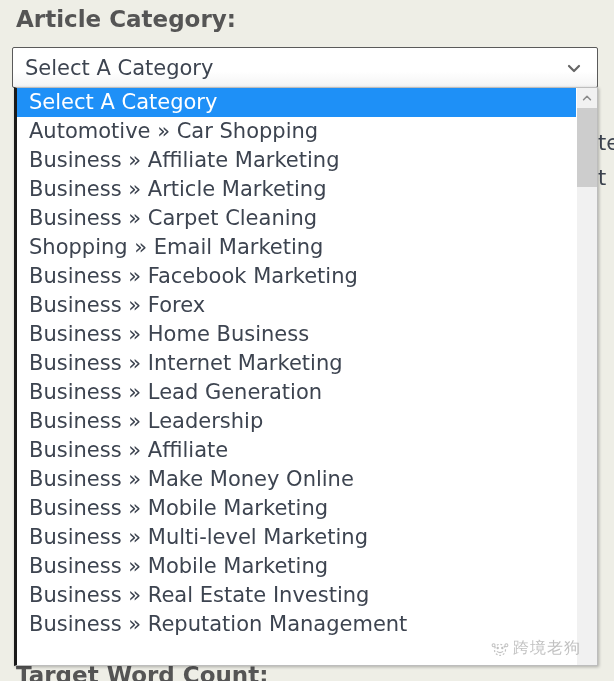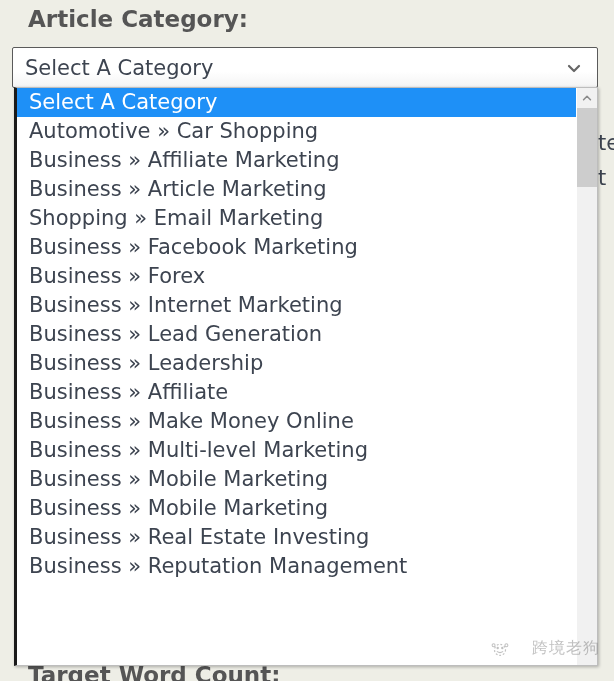--- a/index.html
+++ b/index.html
@@ -17,21 +17,21 @@
 
   
   #page-root {
     position: absolute;
     inset: 0;
     background: #eeeee6;
   }
 
   .field-label {
     position: absolute;
-    left: 28px;
+    left: 16px;
     font-size: 23px;
     font-weight: bold;
     color: #555555;
     letter-spacing: 0px;
     white-space: nowrap;
   }
   .field-label.top   { top: 6px; }
   .field-label.bottom{ top: 662px; }
 
   
@@ -140,21 +140,21 @@
     background: #cdcdcd;
   }
 
   
   #watermark {
     position: absolute;
     left: 489px;
     top: 637px;
     display: flex;
     align-items: center;
-    gap: 21px;
+    gap: 2px;
     opacity: 0.42;
     pointer-events: none;
   }
   #watermark .wm-icon { width: 22px; height: 22px; display: block; }
   #watermark .wm-text {
     font-size: 16px;
     color: #6b6b6b;
     white-space: nowrap;
     letter-spacing: 1px;
   }
@@ -180,30 +180,32 @@
 
   <div class="field-label bottom">Target Word Count:</div>
 
   <div id="dropdown-popup">
 
     <ul class="option-list" id="option-list">
         <li class="option selected">Select A Category</li>
         <li class="option">Automotive » Car Shopping</li>
         <li class="option">Business » Affiliate Marketing</li>
         <li class="option">Business » Article Marketing</li>
+        <li class="option">Business » Carpet Cleaning</li>
         <li class="option">Shopping » Email Marketing</li>
         <li class="option">Business » Facebook Marketing</li>
         <li class="option">Business » Forex</li>
+        <li class="option">Business » Home Business</li>
         <li class="option">Business » Internet Marketing</li>
         <li class="option">Business » Lead Generation</li>
         <li class="option">Business » Leadership</li>
         <li class="option">Business » Affiliate</li>
         <li class="option">Business » Make Money Online</li>
+        <li class="option">Business » Mobile Marketing</li>
         <li class="option">Business » Multi-level Marketing</li>
-        <li class="option">Business » Mobile Marketing</li>
         <li class="option">Business » Mobile Marketing</li>
         <li class="option">Business » Real Estate Investing</li>
         <li class="option">Business » Reputation Management</li>
       </ul>
 
     <div class="popup-scrollbar">
       <div class="sb-button">
         <span>
           <svg viewBox="0 0 14 14" width="12" height="12" aria-hidden="true">
             <path d="M3 9 L7 5 L11 9" fill="none" stroke="#8a8a8a" stroke-width="1.8" stroke-linecap="round" stroke-linejoin="round"></path>

